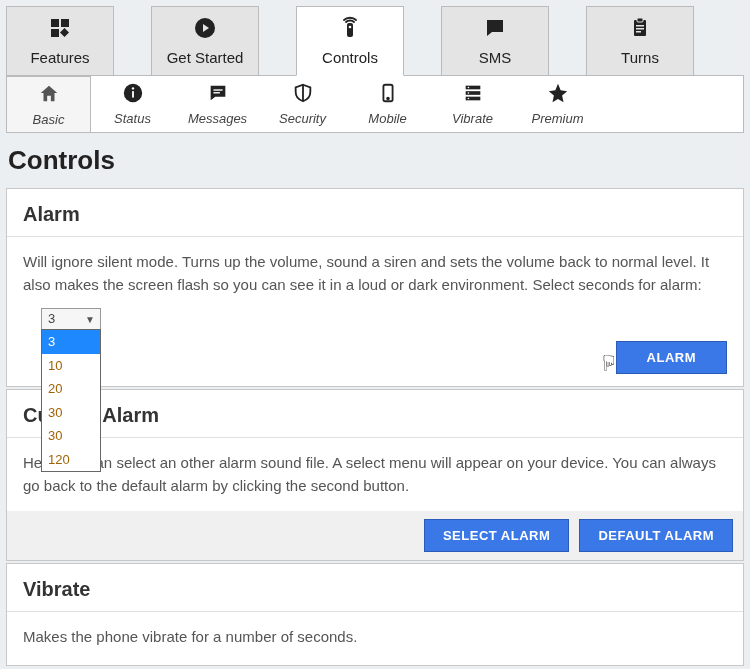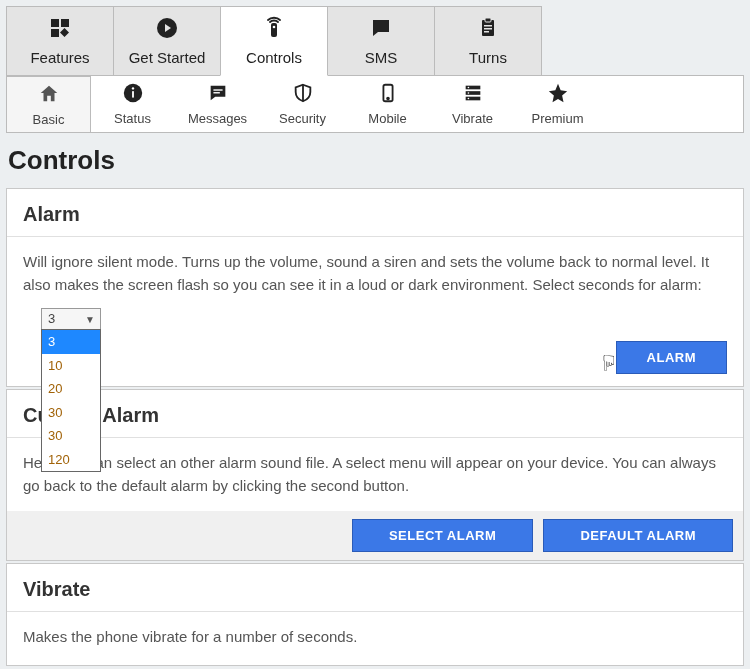--- a/index.html
+++ b/index.html
@@ -6,20 +6,21 @@
   body {
     font-family: Arial, Helvetica, sans-serif;
     background: #eceff1;
     width: 750px;
     color: #333;
     font-size: 14px;
   }
   .main-tabs {
     display: flex;
     margin: 6px 0 0 6px;
+    gap: 38px;
   }
   .main-tab {
     width: 108px;
     height: 70px;
     border: 1px solid #bbb;
     background: #e4e4e4;
     display: flex;
     flex-direction: column;
     align-items: center;
     justify-content: center;
@@ -36,20 +37,21 @@
   .main-tab .mt-icon { color: #222; }
   .main-tab .mt-label { font-size: 15px; color: #222; }
   .sub-tabs {
     display: flex;
     background: #fff;
     border: 1px solid #bbb;
     border-top: 1px solid #bbb;
     margin: -1px 6px 0 6px;
     position: relative;
     z-index: 1;
+    font-style: italic;
   }
   .sub-tab {
     width: 85px;
     height: 56px;
     display: flex;
     flex-direction: column;
     align-items: center;
     justify-content: center;
     gap: 4px;
     cursor: pointer;
@@ -132,21 +134,21 @@
     background: #1e88ff;
     color: #fff;
   }
   .btn {
     background: #3b78e7;
     border: 1px solid #2a5bb8;
     color: #fff;
     font-weight: bold;
     font-size: 13px;
     letter-spacing: 0.5px;
-    padding: 8px 36px;
+    padding: 8px 18px;
     cursor: pointer;
   }
   .btn-row-right {
     background: #f0f0f0;
     padding: 8px 10px;
     text-align: right;
     margin-top: 14px;
   }
   .btn-row-right .btn { margin-left: 6px; }
   .alarm-btn-float {

